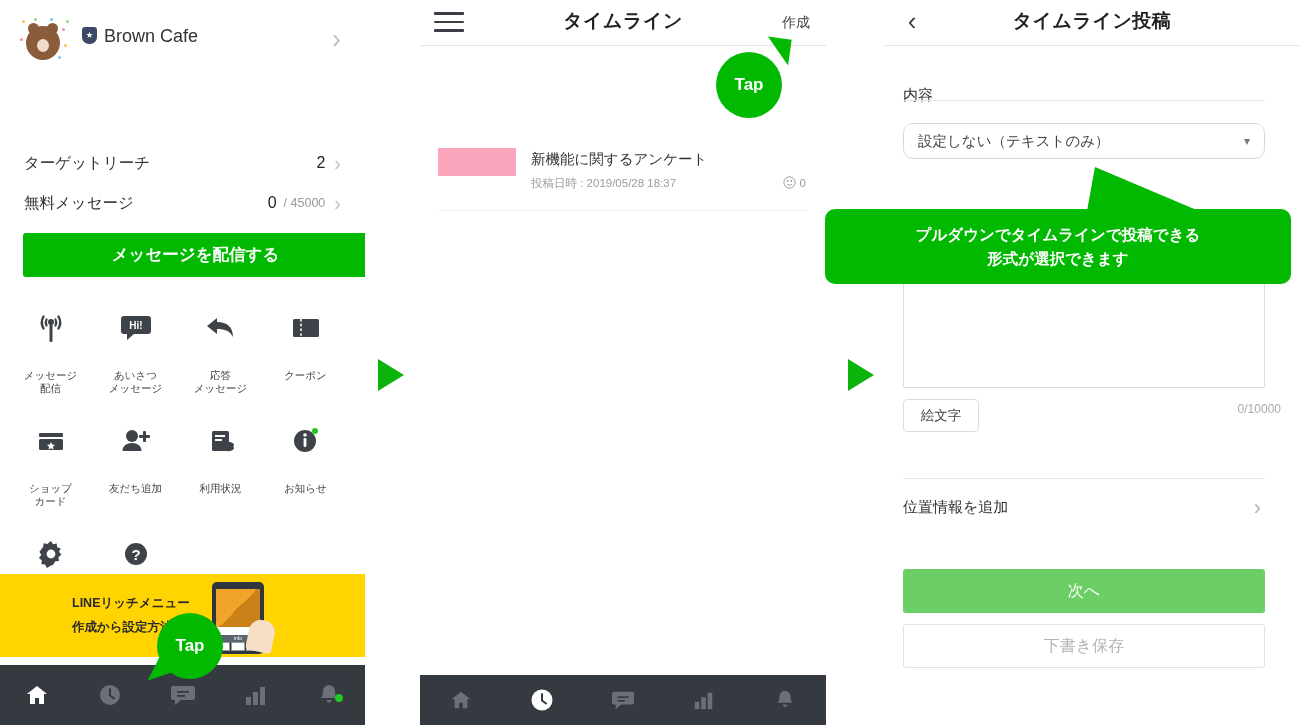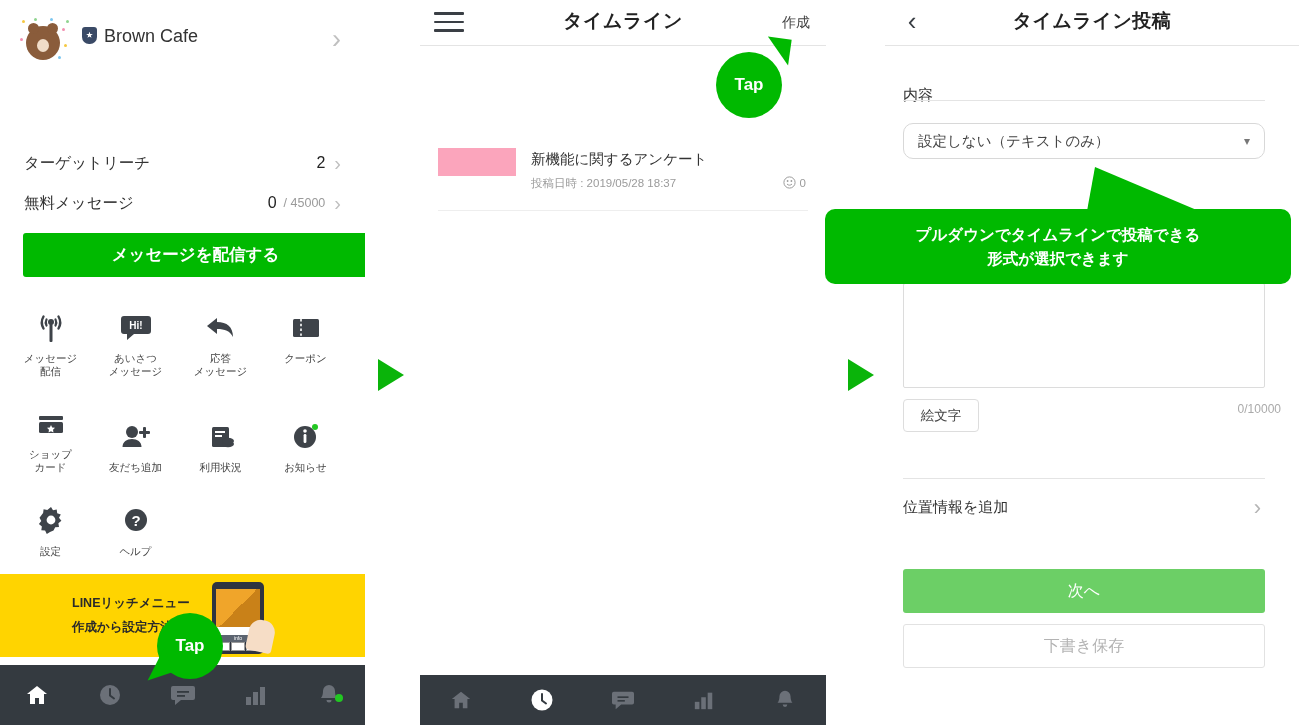--- a/index.html
+++ b/index.html
@@ -60,21 +60,21 @@
     position:absolute;left:23px;top:233px;width:345px;height:44px;
     background:#00b900;color:#fff;border-radius:3px;border:none;
     font-size:16.5px;font-weight:bold;cursor:pointer;
     font-family:"Liberation Sans","DejaVu Sans",sans-serif;
   }
 
   .icon-grid{position:absolute;left:0;top:300px;width:365px;}
   .icon-row{display:flex;}
   .icon-cell{width:85px;text-align:center;padding-top:8px;cursor:pointer;}
   .icon-cell .glyph{height:40px;display:flex;align-items:center;justify-content:center;}
-  .icon-cell .cap{font-size:10.5px;color:#444;line-height:1.25;margin-top:4px;}
+  .icon-cell .cap{font-size:10.5px;color:#444;line-height:1.25;margin-top:21px;}
   .r1{margin-left:8px;}
 
   .banner{
     position:absolute;left:0;top:574px;width:365px;height:83px;background:#ffd400;overflow:hidden;
   }
   .banner-txt{position:absolute;left:72px;top:18px;font-size:12.5px;font-weight:bold;color:#2a2a2a;line-height:1.9;}
   .banner-phone{position:absolute;left:212px;top:8px;width:52px;height:72px;background:#2e3440;border-radius:5px;}
   .banner-phone .scr{position:absolute;left:4px;top:7px;right:4px;height:38px;
     background:linear-gradient(135deg,#f0a52a 50%,#c98118 50%);}
   .banner-phone .wht{position:absolute;left:4px;top:45px;right:4px;height:8px;background:#fff;}
@@ -247,21 +247,21 @@
         <div class="glyph">
           <svg width="34" height="32" viewBox="0 0 34 32">
             <rect x="4" y="7" width="26" height="18" rx="1.5" fill="#3e4349"></rect>
             <line x1="12" y1="7" x2="12" y2="25" stroke="#fff" stroke-width="1.6" stroke-dasharray="2.4,2.4"></line>
           </svg>
         </div>
         <div class="cap">クーポン</div>
       </div>
     </div>
 
-    <div class="icon-row r1" style="margin-top:18px;align-items:flex-end;">
+    <div class="icon-row r1" style="margin-top:18px;">
       <div class="icon-cell">
         <div class="glyph">
           <svg width="34" height="32" viewBox="0 0 34 32">
             <rect x="5" y="8" width="24" height="4" rx="1" fill="#3e4349"></rect>
             <rect x="5" y="14" width="24" height="11" rx="1.5" fill="#3e4349"></rect>
             <path d="M17 17l1.2 2.5 2.8.3-2 1.9.5 2.8L17 23.2l-2.5 1.3.5-2.8-2-1.9 2.8-.3z" fill="#fff"></path>
           </svg>
         </div>
         <div class="cap">ショップ<br>カード</div>
       </div>

